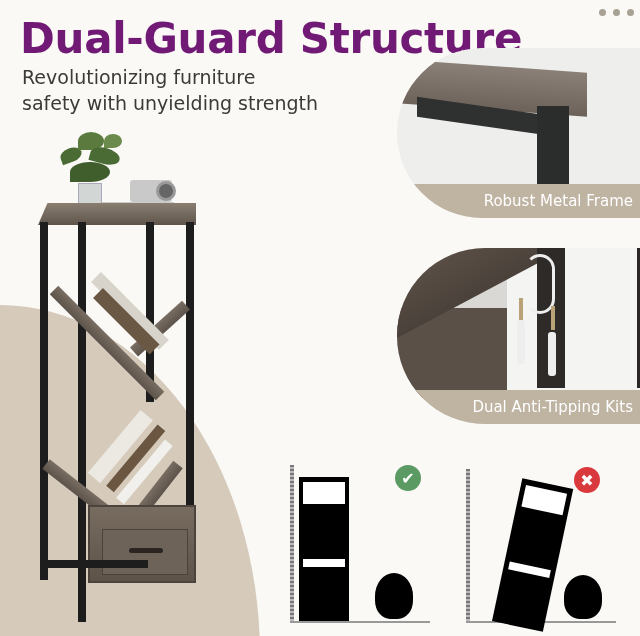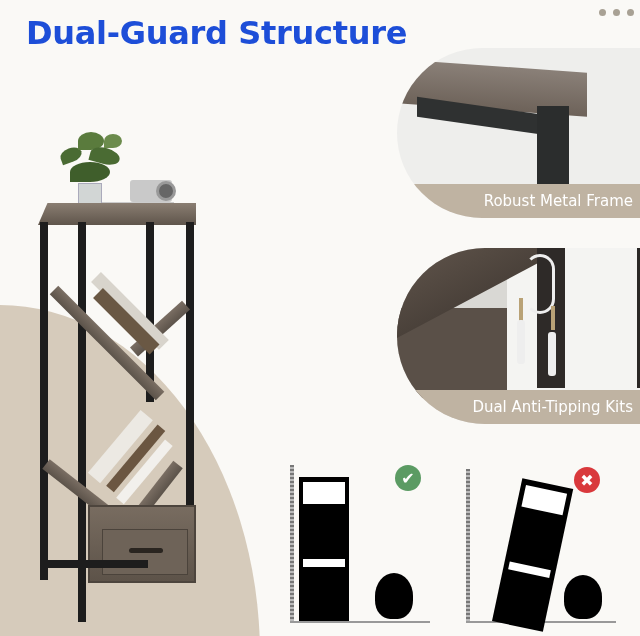--- a/index.html
+++ b/index.html
@@ -2,21 +2,21 @@
 <html><head>
 <meta charset="utf-8">
 <style>
   * { box-sizing: border-box; margin: 0; padding: 0; }
   body { width: 640px; height: 636px; overflow: hidden; background: #faf9f6; font-family: "DejaVu Sans", sans-serif; }
   .page { position: relative; width: 640px; height: 636px; background: #faf9f6; overflow: hidden; }
 
   
   .bg-arc { position: absolute; left: -260px; top: 305px; width: 520px; height: 700px; border-radius: 50%; background: #d6cbbb; }
 
-  .title { position: absolute; left: 26px; top: 14px; font-size: 32px; font-weight: bold; color: #1d4ed8; letter-spacing: -0.3px; white-space: nowrap; }
+  .title { position: absolute; left: 20px; top: 14px; font-size: 42px; font-weight: bold; color: #701a75; letter-spacing: -0.3px; white-space: nowrap; }
   .subtitle { position: absolute; left: 22px; top: 64px; font-size: 19px; line-height: 26px; color: #3c3a37; }
 
   .dots { position: absolute; right: 6px; top: 9px; display: flex; gap: 7px; }
   .dot { width: 7px; height: 7px; border-radius: 50%; background: #a8a194; }
 
   
   .rack { position: absolute; left: 38px; top: 200px; width: 160px; height: 420px; }
   .post { position: absolute; background: #1d1d1d; width: 8px; }
   .top-board { position: absolute; left: 0; top: 0; width: 158px; height: 22px; background: linear-gradient(#8a7e72, #5f554b); clip-path: polygon(6% 0, 100% 0, 100% 100%, 0 100%); }
   .shelf { position: absolute; background: linear-gradient(#7a6e63,#5c534a); height: 12px; transform-origin: left center; }
@@ -63,20 +63,24 @@
   .badge.ok { background: #5b9b63; }
   .badge.no { background: #d9393c; }
 </style>
 </head>
 <body>
 
 <div class="page">
   <div class="bg-arc"></div>
 
   <div class="title">Dual-Guard Structure</div>
+  <div class="subtitle">
+    <div>Revolutionizing furniture</div>
+    <div>safety with unyielding strength</div>
+  </div>
 
   <div class="dots">
     <div class="dot"></div>
     <div class="dot"></div>
     <div class="dot"></div>
   </div>
 
   <div class="plant">
     <span style="left:10px;top:20px;width:22px;height:14px;transform:rotate(-20deg)"></span>
     <span style="left:28px;top:4px;width:26px;height:18px;background:#5a7b3d"></span>

